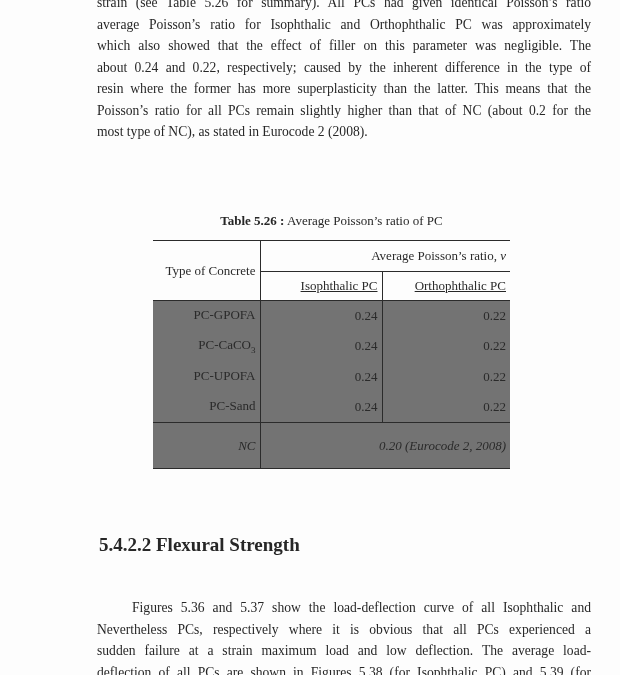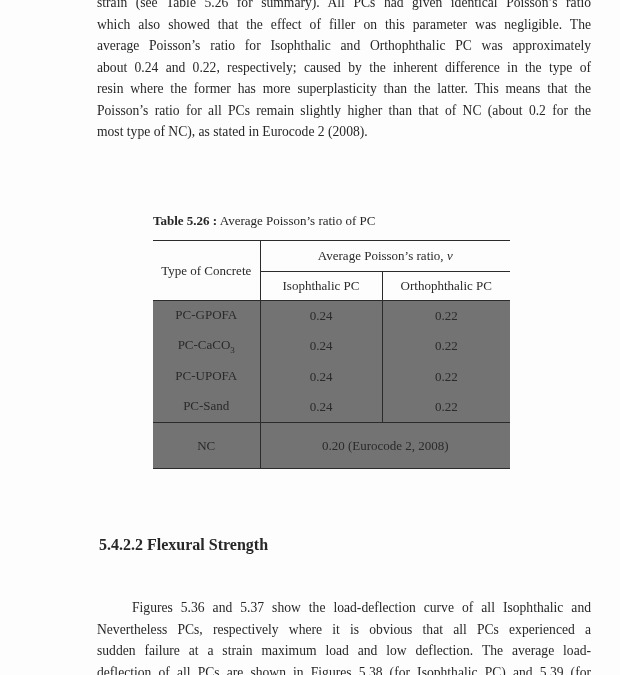--- a/index.html
+++ b/index.html
@@ -29,67 +29,68 @@
   .jline.lastline { text-align-last: left; }
   .jline.indent {
     padding-left: 35px;
     box-sizing: border-box;
   }
   .caption {
     position: absolute;
     left: 153px;
     top: 211px;
     width: 357px;
+    text-align: center;
     font-size: 13px;
     line-height: 20px;
   }
   .caption b { font-weight: bold; }
   table.ptable {
     position: absolute;
     left: 153px;
     top: 240px;
     width: 357px;
     border-collapse: collapse;
     table-layout: fixed;
     font-size: 13px;
   }
   table.ptable td {
-    text-align: center;
+    text-align: right;
     vertical-align: middle;
     padding: 4px;
     color: #2a2a2a;
   }
   tr.hrow1 { height: 31px; }
-  tr.hrow2 { height: 29px; }
+  tr.hrow2 { height: 29px; text-decoration: underline; }
   tr.brow  { height: 30.5px; }
-  tr.ncrow { height: 46px; }
+  tr.ncrow { height: 46px; font-style: italic; }
   .bt { border-top: 1.5px solid #2b2b2b; }
   .bb { border-bottom: 1.5px solid #2b2b2b; }
   .br { border-right: 1.5px solid #2b2b2b; }
   .shade { background: #737373; }
   .nu { font-style: italic; }
   sub { font-size: 9px; }
   .heading {
     position: absolute;
     left: 99px;
     top: 535px;
-    font-size: 16px;
+    font-size: 19px;
     font-weight: bold;
     line-height: 20px;
   }
 </style>
 </head>
 <body>
 
 <div class="page">
 
   <div class="para para-top">
     <div class="jline">strain (see Table 5.26 for summary). All PCs had given identical Poisson’s ratio</div>
+    <div class="jline">average Poisson’s ratio for Isophthalic and Orthophthalic PC was approximately</div>
     <div class="jline">which also showed that the effect of filler on this parameter was negligible. The</div>
-    <div class="jline">average Poisson’s ratio for Isophthalic and Orthophthalic PC was approximately</div>
     <div class="jline">about 0.24 and 0.22, respectively; caused by the inherent difference in the type of</div>
     <div class="jline">resin where the former has more superplasticity than the latter. This means that the</div>
     <div class="jline">Poisson’s ratio for all PCs remain slightly higher than that of NC (about 0.2 for the</div>
     <div class="jline lastline">most type of NC), as stated in Eurocode 2 (2008).</div>
   </div>
 
   <div class="caption">
     <b>Table 5.26 :</b><span> Average Poisson’s ratio of PC</span>
   </div>
 

